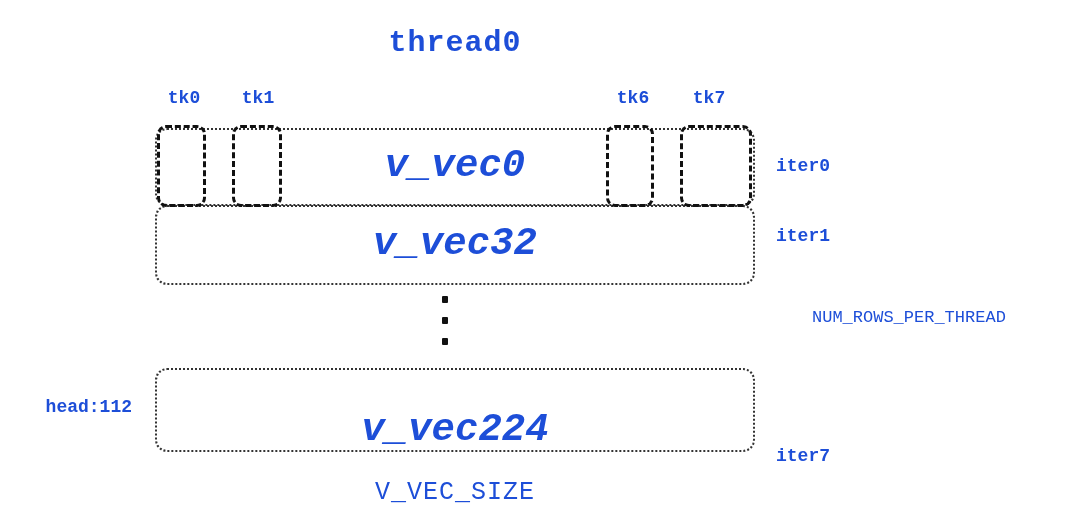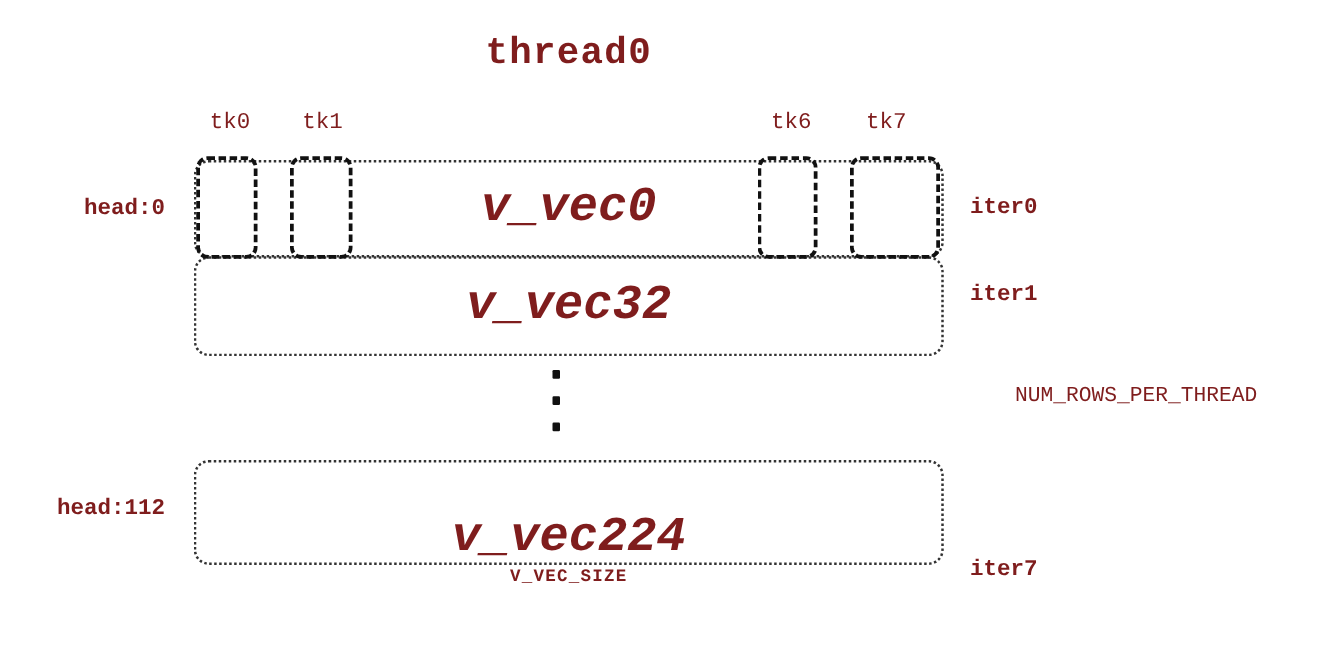--- a/index.html
+++ b/index.html
@@ -8,38 +8,38 @@
     background: #ffffff;
   }
   body {
     font-family: "Liberation Mono", "DejaVu Sans Mono", monospace;
   }
   .canvas {
     position: relative;
     width: 1074px;
     height: 526px;
     background: #ffffff;
-    color: #7f1d1d;
+    color: #1d4ed8;
     overflow: hidden;
   }
   .title {
     position: absolute;
     left: 155px;
     top: 26px;
     width: 600px;
     text-align: center;
     font-weight: bold;
     font-size: 30px;
     letter-spacing: 1px;
   }
   .tk-label {
     position: absolute;
     top: 88px;
     transform: translateX(-50%);
-    font-weight: normal;
+    font-weight: bold;
     font-size: 18px;
     white-space: nowrap;
   }
   .row-box {
     position: absolute;
     left: 155px;
     width: 600px;
     border: 2px dotted #333333;
     border-radius: 12px;
     box-sizing: border-box;
@@ -116,25 +116,25 @@
     position: absolute;
     left: 812px;
     top: 308px;
     font-weight: normal;
     font-size: 17px;
     white-space: nowrap;
   }
   .size-label {
     position: absolute;
     left: 155px;
-    top: 454px;
+    top: 478px;
     width: 600px;
     text-align: center;
-    font-weight: bold;
-    font-size: 14px;
+    font-weight: normal;
+    font-size: 25px;
     letter-spacing: 1px;
   }
 </style>
 </head>
 <body>
 
 <div class="canvas">
 
   <div class="title">thread0</div>
 
@@ -149,21 +149,20 @@
 
   <div class="tk-box tk0"></div>
   <div class="tk-box tk1"></div>
   <div class="tk-box tk6"></div>
   <div class="tk-box tk7"></div>
 
   <div class="vec-label vec1">v_vec0</div>
   <div class="vec-label vec2">v_vec32</div>
   <div class="vec-label vec3">v_vec224</div>
 
-  <div class="head-label head1">head:0</div>
   <div class="head-label head3">head:112</div>
 
   <div class="iter-label iter1">iter0</div>
   <div class="iter-label iter2">iter1</div>
   <div class="iter-label iter3">iter7</div>
 
   <div class="dots">
     <div class="dot"></div>
     <div class="dot"></div>
     <div class="dot"></div>

